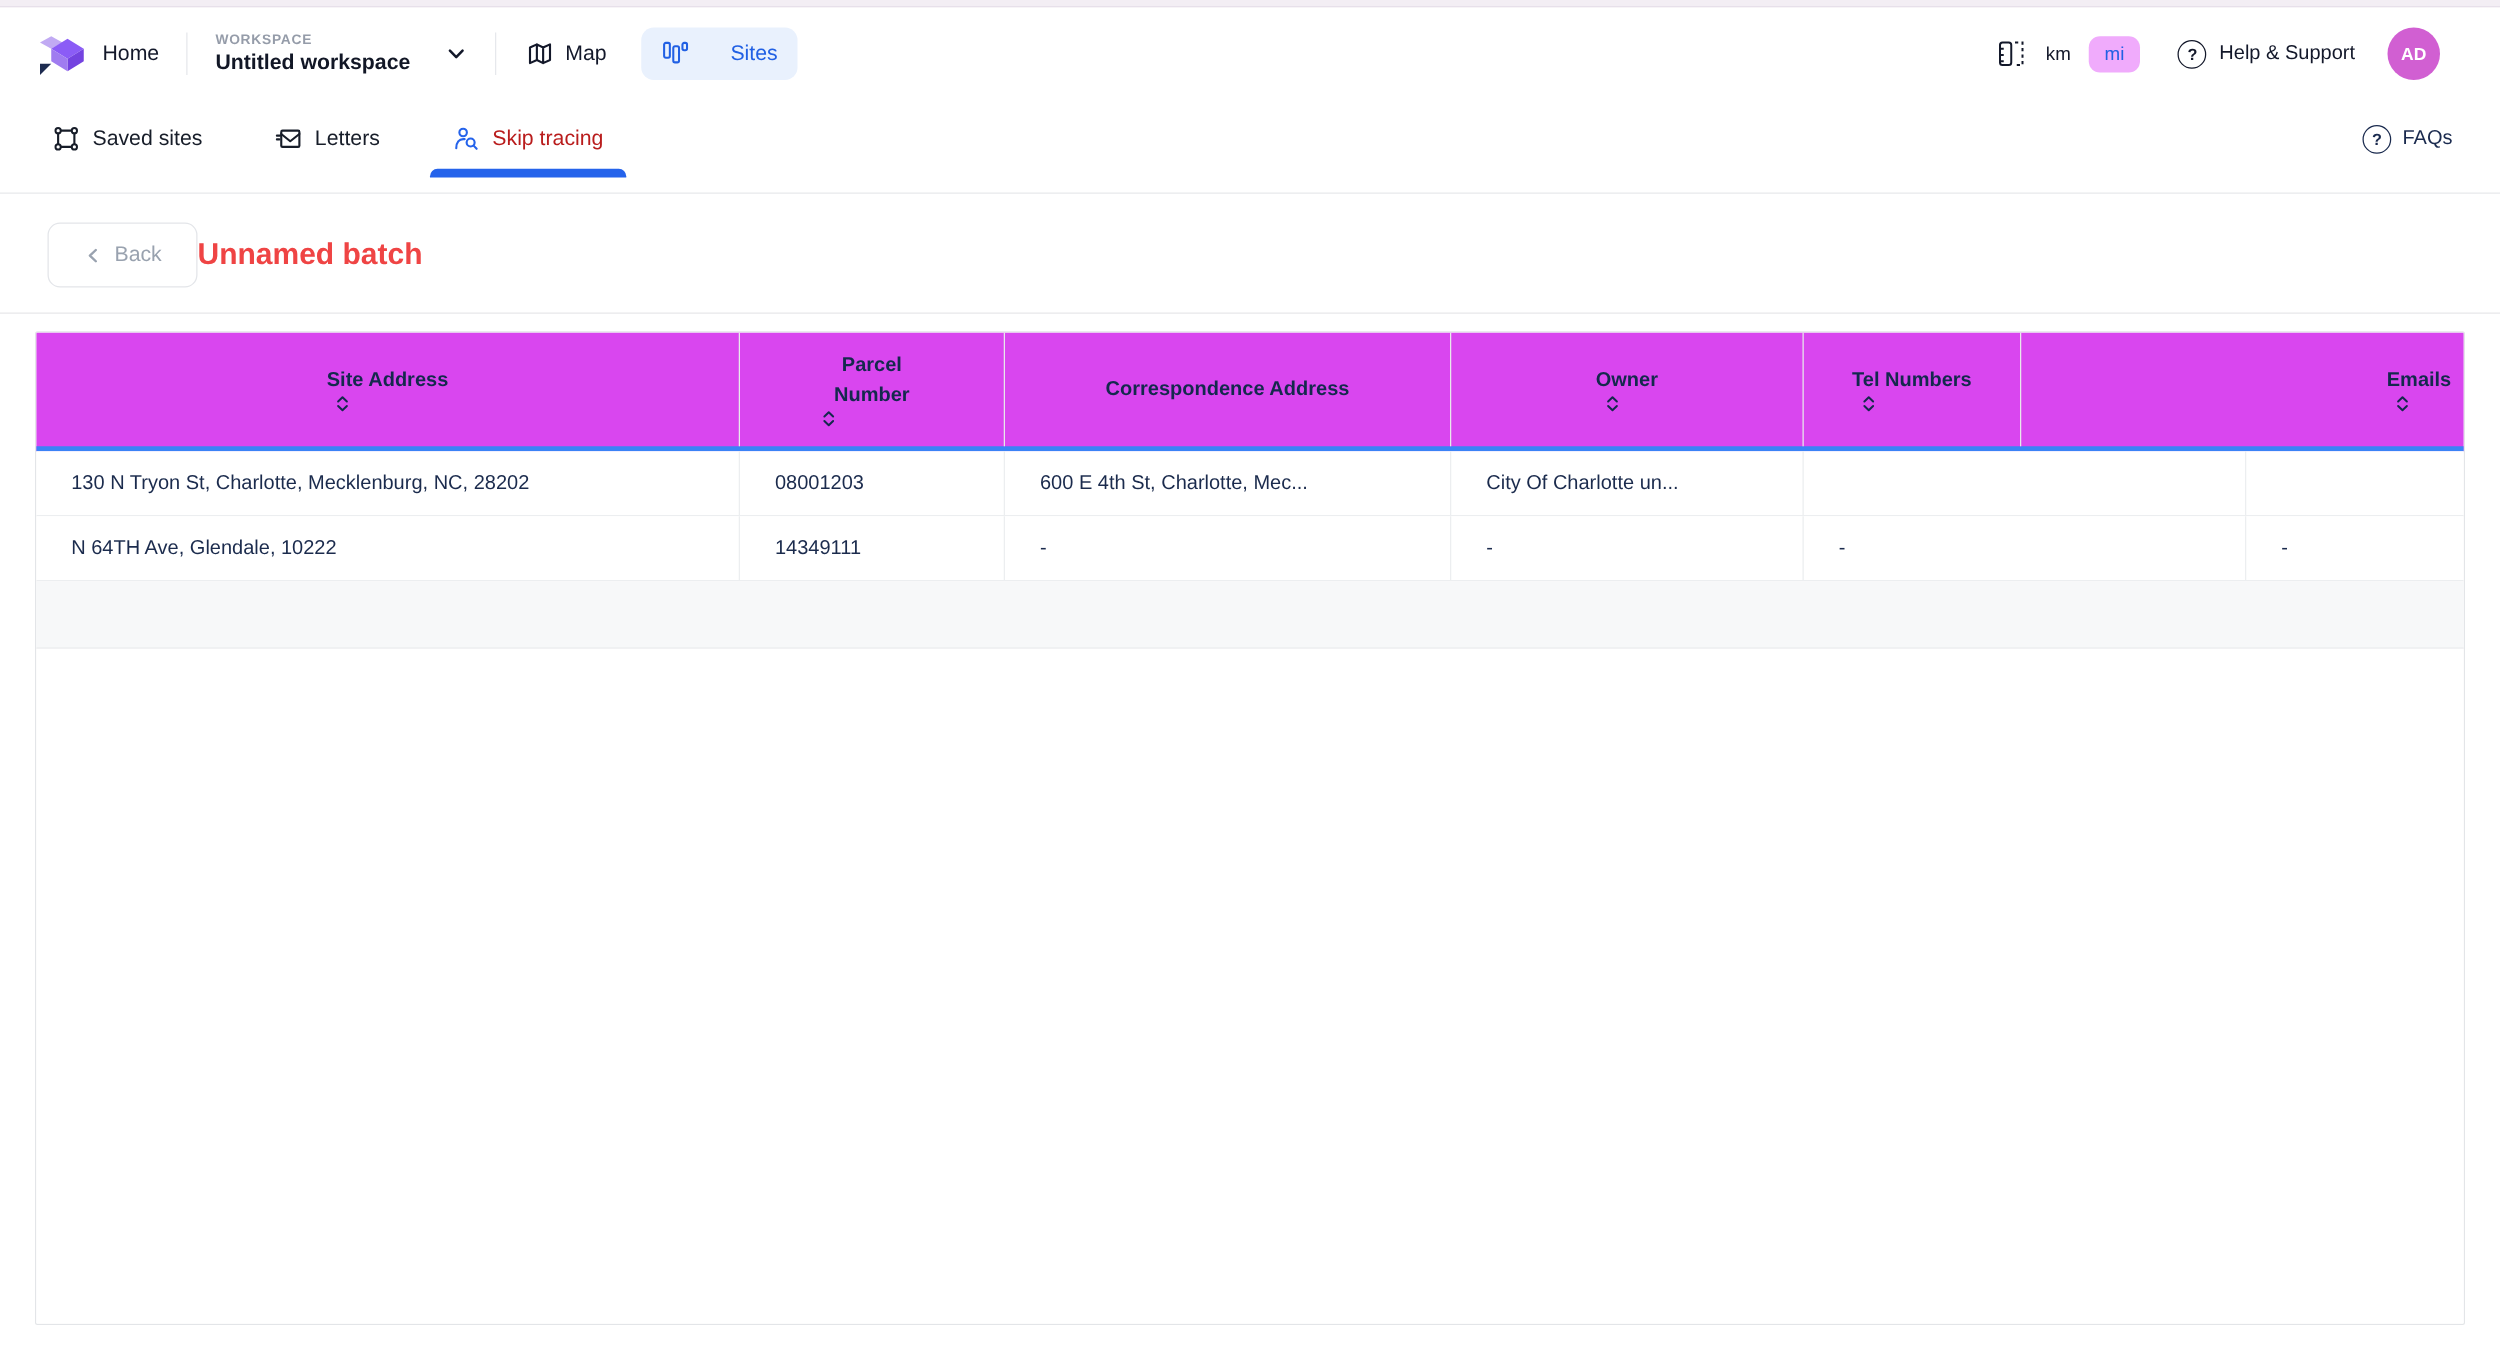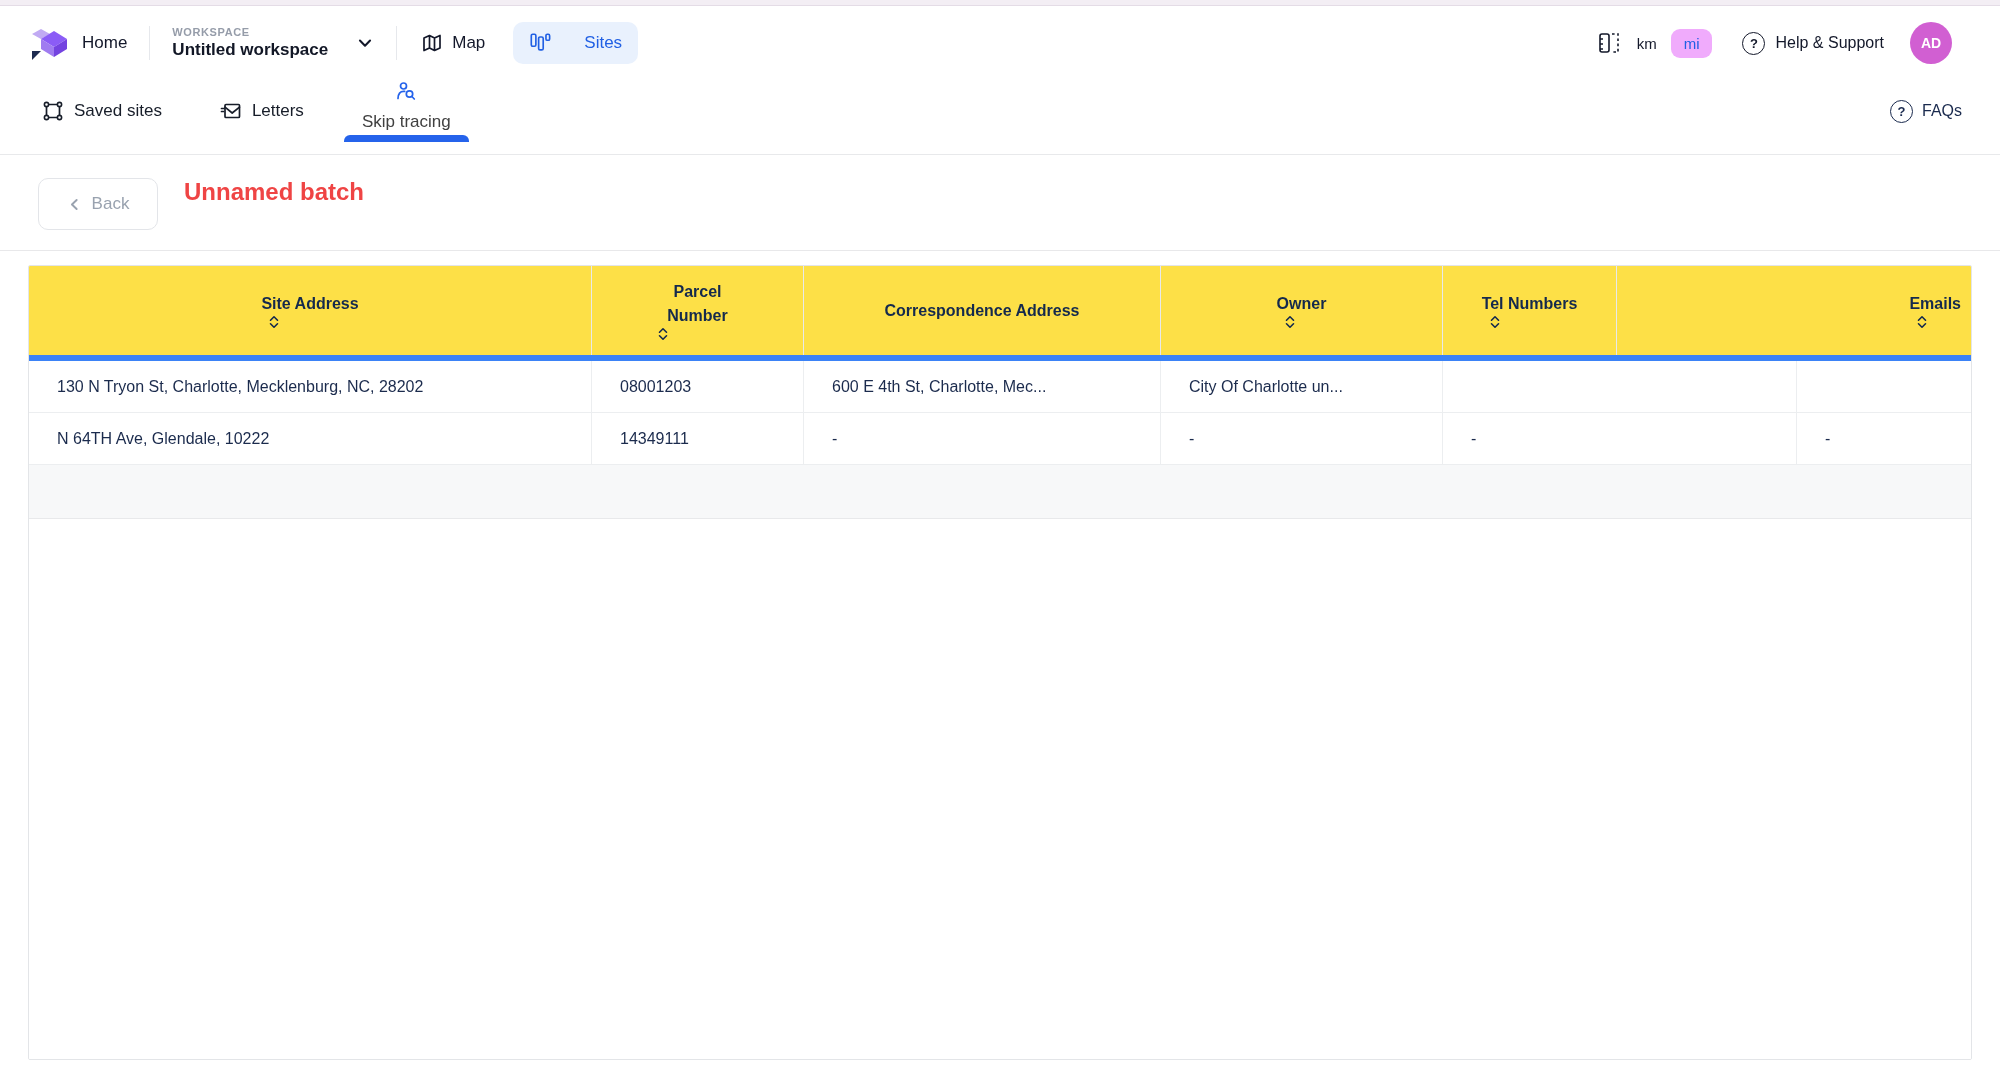--- a/index.html
+++ b/index.html
@@ -37,40 +37,40 @@
   .avatar { margin-left: 26px; width: 42px; height: 42px; border-radius: 50%;
             background: #d15fd2; color: #fff; font-size: 14px; font-weight: 700;
             display: flex; align-items: center; justify-content: center; cursor: pointer; }
 
   
   .tab-bar { height: 75px; border-bottom: 1px solid #e8e9eb; display: flex; align-items: center;
              justify-content: space-between; padding: 0 38px 12px 42px; background: #fff; }
   .tabs { display: flex; align-items: center; height: 100%; gap: 58px; }
   .tab { position: relative; height: 100%; display: flex; align-items: center; gap: 10px;
          font-size: 17px; font-weight: 500; color: #171d29; cursor: pointer; }
-  .tab.active { color: #404040; flex-direction: column; }
+  .tab.active { color: #b91c1c; }
   .tab.active .tab-underline { position: absolute; left: -18px; right: -18px; bottom: 0;
          height: 7px; background: #2563eb; border-radius: 6px 6px 0 0; }
   .faqs { display: flex; align-items: center; gap: 9px; font-size: 16px; font-weight: 500;
           color: #1a2a4e; cursor: pointer; }
 
   
-  .title-row { margin: 23px 0 0 38px; display: flex; gap: 26px; height: 52px; }
+  .title-row { margin: 23px 0 0 38px; display: flex; align-items: center; height: 52px; }
   .back-btn { width: 120px; height: 52px; background: #fff; border: 1px solid #e3e5e9;
               border-radius: 10px; display: flex; align-items: center; justify-content: center;
               gap: 10px; color: #99a2af; font-size: 17px; font-weight: 500;
               font-family: "Liberation Sans", sans-serif; cursor: pointer; }
   .page-title { font-size: 24px; font-weight: 600; color: #ef4444; }
   .section-divider { margin-top: 20px; border: none; border-top: 1px solid #e8e8ea; height: 0; }
 
   
   .table-wrap { margin: 14px 28px 0 28px; width: 1944px; height: 795px; background: #fff;
                 border: 1px solid #e3e5e8; border-radius: 2px; display: flex;
                 flex-direction: column; overflow: hidden; }
-  .thead { display: flex; height: 95px; background: #fde047; border-bottom: 6px solid #3b82f6;
+  .thead { display: flex; height: 95px; background: #d946ef; border-bottom: 4px solid #3b82f6;
            flex: none; }
   .th { display: flex; align-items: center; justify-content: center; font-size: 16px;
         font-weight: 700; color: #14294d; border-right: 1px solid #e8e9eb; cursor: pointer; }
   .th:last-child { border-right: none; justify-content: flex-end; padding-right: 10px; }
   .th-inner { display: inline-block; text-align: center; line-height: 1.45; }
   .th-inner.narrow { max-width: 96px; }
   .sort-ico { margin-left: 7px; vertical-align: -2px; }
   .trow { display: flex; height: 52px; border-bottom: 1px solid #eceef0; flex: none;
           background: #fff; }
   .td { display: flex; align-items: center; padding-left: 28px; padding-right: 12px;

